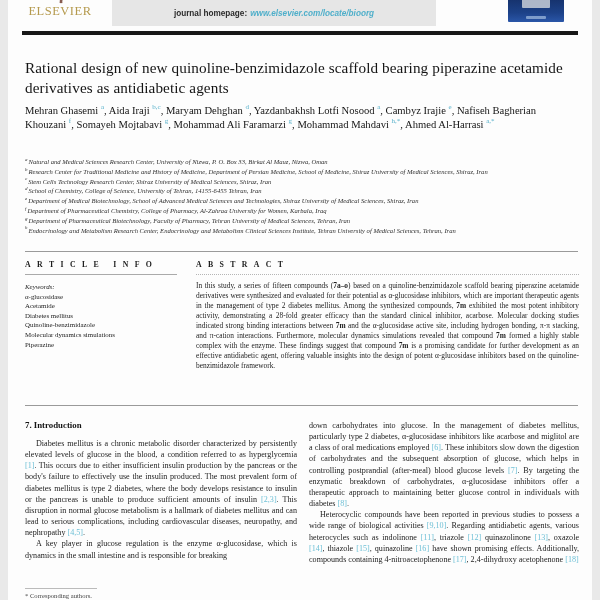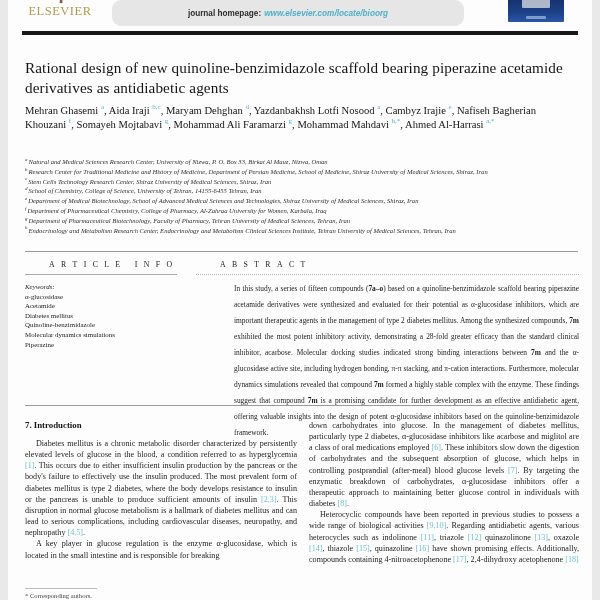--- a/index.html
+++ b/index.html
@@ -22,27 +22,26 @@
   .header-row { position: absolute; left: 0; top: 0; right: 0; height: 29px; }
   .elsevier-logo {
     position: absolute; left: 12px; top: -14px; width: 80px; text-align: center;
   }
   .elsevier-tree { font-size: 16px; color: #8a8a8a; line-height: 18px; letter-spacing: -2px;}
   .elsevier-word {
     font-family: "Liberation Serif", serif;
     font-size: 12.5px; color: #b59a4e; letter-spacing: 0.5px; font-weight: normal;
   }
   .homepage-box {
-    position: absolute; left: 104px; top: 0; width: 352px; height: 26px;
+    position: absolute; left: 104px; top: 0; width: 324px; height: 26px;
     background: #e6e6e6;
     display: flex; align-items: center; justify-content: center;
     font-family: "Liberation Sans", sans-serif;
     font-size: 8.2px; font-weight: bold; color: #2b2b2b;
     gap: 3px;
-    border-radius: 9px;
   }
   .homepage-url { color: #4fafca; font-weight: bold; text-decoration: none; font-style: italic; }
   .journal-cover {
     position: absolute; right: 28px; top: -8px; width: 56px; height: 30px;
     background: linear-gradient(180deg, #122a5e 0%, #1d4289 70%, #2a56a8 100%);
     border-radius: 1px;
   }
   .journal-cover .cover-art {
     position: absolute; left: 14px; top: 4px; width: 28px; height: 12px;
     background: #c9cfd8; opacity: .85; border-radius: 1px;
@@ -74,28 +73,28 @@
   .affil-sup { font-size: 5px; vertical-align: super; line-height: 0; margin-right: 1px; }
 
   .rule-full { position: absolute; left: 17px; right: 14px; height: 0; border-top: 1px solid #9a9a9a; }
   .rule-1 { top: 251px; }
   .rule-2 { top: 405px; }
 
   
   .info-col { position: absolute; left: 17px; top: 260px; width: 152px; }
   .abs-col  { position: absolute; left: 188px; top: 260px; width: 383px; }
   .sec-head {
-    font-size: 7.8px; letter-spacing: 2.4px; color: #1c1c1c; font-weight: normal; margin-left: 24px;
+    font-size: 7.8px; letter-spacing: 2.4px; color: #1c1c1c; font-weight: bold;
   }
   .head-rule { border-top: 0.8px solid #aaa; margin-top: 5px; margin-bottom: 7px; }
   .head-rule-dotted { border-top: 1px dotted #b5b5b5; margin-top: 5px; margin-bottom: 6px; }
   .keywords-label { font-size: 6.9px; font-style: italic; line-height: 9.6px; }
   .keyword-item { font-size: 6.9px; line-height: 9.6px; color: #222; }
   .abstract-text {
-    font-size: 7.4px; line-height: 16px; text-align: justify; color: #1c1c1c; margin-left: 38px;
+    font-size: 7.4px; line-height: 10px; text-align: justify; color: #1c1c1c;
   }
 
   
   .intro-head {
     position: absolute; left: 17px; top: 420px;
     font-size: 8.8px; font-weight: bold; color: #141414;
   }
   .col-left  { position: absolute; left: 17px;  top: 438px; width: 272px; }
   .col-right { position: absolute; left: 301px; top: 420px; width: 270px; }
   .body-par {
@@ -169,21 +168,21 @@
     <div class="sec-head">A B S T R A C T</div>
     <div class="head-rule-dotted"></div>
     <div class="abstract-text">In this study, a series of fifteen compounds (<b>7a–o</b>) based on a quinoline-benzimidazole scaffold bearing piperazine acetamide derivatives were synthesized and evaluated for their potential as α-glucosidase inhibitors, which are important therapeutic agents in the management of type 2 diabetes mellitus. Among the synthesized compounds, <b>7m</b> exhibited the most potent inhibitory activity, demonstrating a 28-fold greater efficacy than the standard clinical inhibitor, acarbose. Molecular docking studies indicated strong binding interactions between <b>7m</b> and the α-glucosidase active site, including hydrogen bonding, π-π stacking, and π-cation interactions. Furthermore, molecular dynamics simulations revealed that compound <b>7m</b> formed a highly stable complex with the enzyme. These findings suggest that compound <b>7m</b> is a promising candidate for further development as an effective antidiabetic agent, offering valuable insights into the design of potent α-glucosidase inhibitors based on the quinoline-benzimidazole framework.</div>
   </div>
 
   <div class="rule-full rule-2"></div>
 
   <div class="intro-head">7. Introduction</div>
   <div class="col-left">
       <div class="body-par indent">Diabetes mellitus is a chronic metabolic disorder characterized by persistently elevated levels of glucose in the blood, a condition referred to as hyperglycemia <span class="cite">[1]</span>. This occurs due to either insufficient insulin production by the pancreas or the body's failure to effectively use the insulin produced. The most prevalent form of diabetes mellitus is type 2 diabetes, where the body develops resistance to insulin or the pancreas is unable to produce sufficient amounts of insulin <span class="cite">[2,3]</span>. This disruption in normal glucose metabolism is a hallmark of diabetes mellitus and can lead to serious complications, including cardiovascular diseases, neuropathy, and nephropathy <span class="cite">[4,5]</span>.</div>
-      <div class="body-par indent">A key player in glucose regulation is the enzyme α-glucosidase, which is located in the small intestine and is responsible for breaking</div>
+      <div class="body-par indent">A key player in glucose regulation is the enzyme α-glucosidase, which is dynamics in the small intestine and is responsible for breaking</div>
     </div>
   <div class="col-right">
       <div class="body-par">down carbohydrates into glucose. In the management of diabetes mellitus, particularly type 2 diabetes, α-glucosidase inhibitors like acarbose and miglitol are a class of oral medications employed <span class="cite">[6]</span>. These inhibitors slow down the digestion of carbohydrates and the subsequent absorption of glucose, which helps in controlling postprandial (after-meal) blood glucose levels <span class="cite">[7]</span>. By targeting the enzymatic breakdown of carbohydrates, α-glucosidase inhibitors offer a therapeutic approach to maintaining better glucose control in individuals with diabetes <span class="cite">[8]</span>.</div>
       <div class="body-par indent">Heterocyclic compounds have been reported in previous studies to possess a wide range of biological activities <span class="cite">[9,10]</span>. Regarding antidiabetic agents, various heterocycles such as indolinone <span class="cite">[11]</span>, triazole <span class="cite">[12]</span> quinazolinone <span class="cite">[13]</span>, oxazole <span class="cite">[14]</span>, thiazole <span class="cite">[15]</span>, quinazoline <span class="cite">[16]</span> have shown promising effects. Additionally, compounds containing 4-nitroacetophenone <span class="cite">[17]</span>, 2,4-dihydroxy acetophenone <span class="cite">[18]</span></div>
     </div>
 
   <div class="footnote-rule"></div>
   <div class="footnote">* Corresponding authors.</div>
 
 </div>

